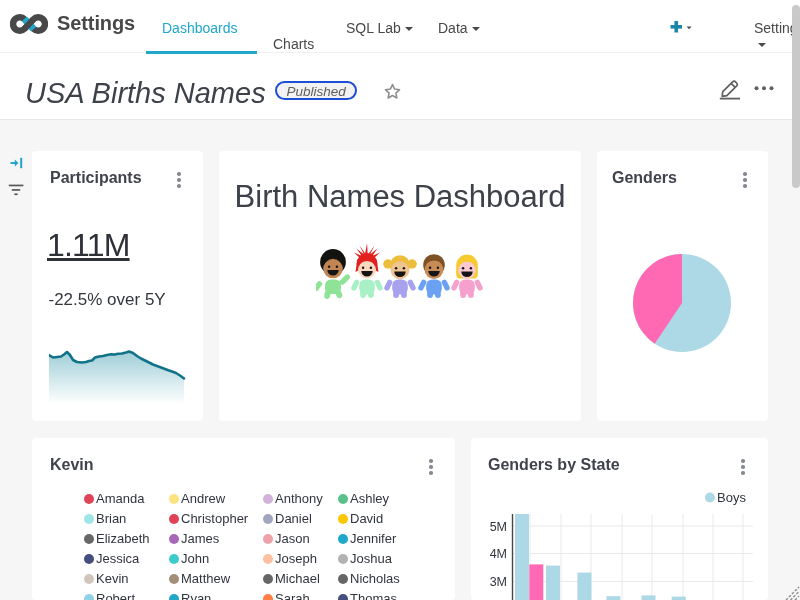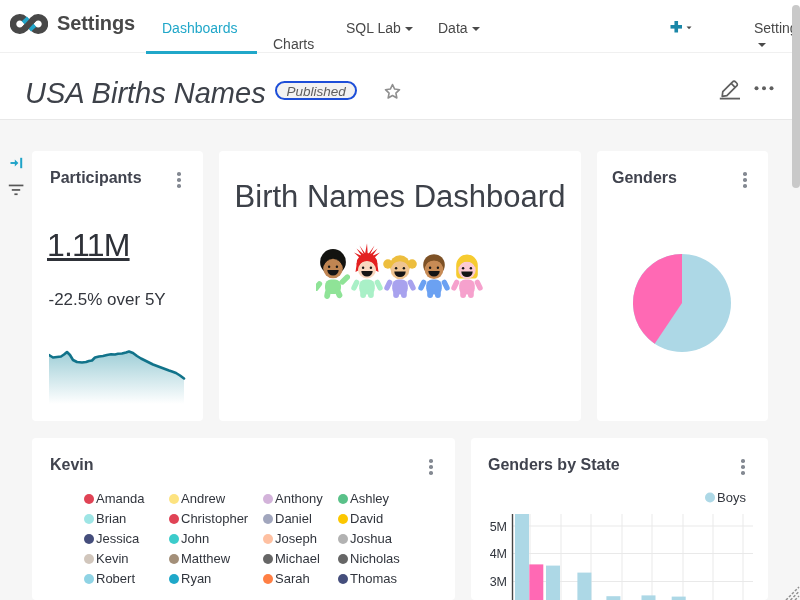--- a/index.html
+++ b/index.html
@@ -231,20 +231,26 @@
           <td><span class="ldot" style="background:#d3b3da"></span>Anthony</td>
           <td><span class="ldot" style="background:#5ac189"></span>Ashley</td>
         </tr>
         <tr>
           <td><span class="ldot" style="background:#9ee5e5"></span>Brian</td>
           <td><span class="ldot" style="background:#e04355"></span>Christopher</td>
           <td><span class="ldot" style="background:#a1a6bd"></span>Daniel</td>
           <td><span class="ldot" style="background:#fcc700"></span>David</td>
         </tr>
         <tr>
+          <td><span class="ldot" style="background:#666666"></span>Elizabeth</td>
+          <td><span class="ldot" style="background:#a868b7"></span>James</td>
+          <td><span class="ldot" style="background:#efa1aa"></span>Jason</td>
+          <td><span class="ldot" style="background:#1fa8c9"></span>Jennifer</td>
+        </tr>
+        <tr>
           <td><span class="ldot" style="background:#454e7c"></span>Jessica</td>
           <td><span class="ldot" style="background:#3ccccb"></span>John</td>
           <td><span class="ldot" style="background:#fec0a1"></span>Joseph</td>
           <td><span class="ldot" style="background:#b2b2b2"></span>Joshua</td>
         </tr>
         <tr>
           <td><span class="ldot" style="background:#d1c6bc"></span>Kevin</td>
           <td><span class="ldot" style="background:#a38f79"></span>Matthew</td>
           <td><span class="ldot" style="background:#666666"></span>Michael</td>
           <td><span class="ldot" style="background:#666666"></span>Nicholas</td>

